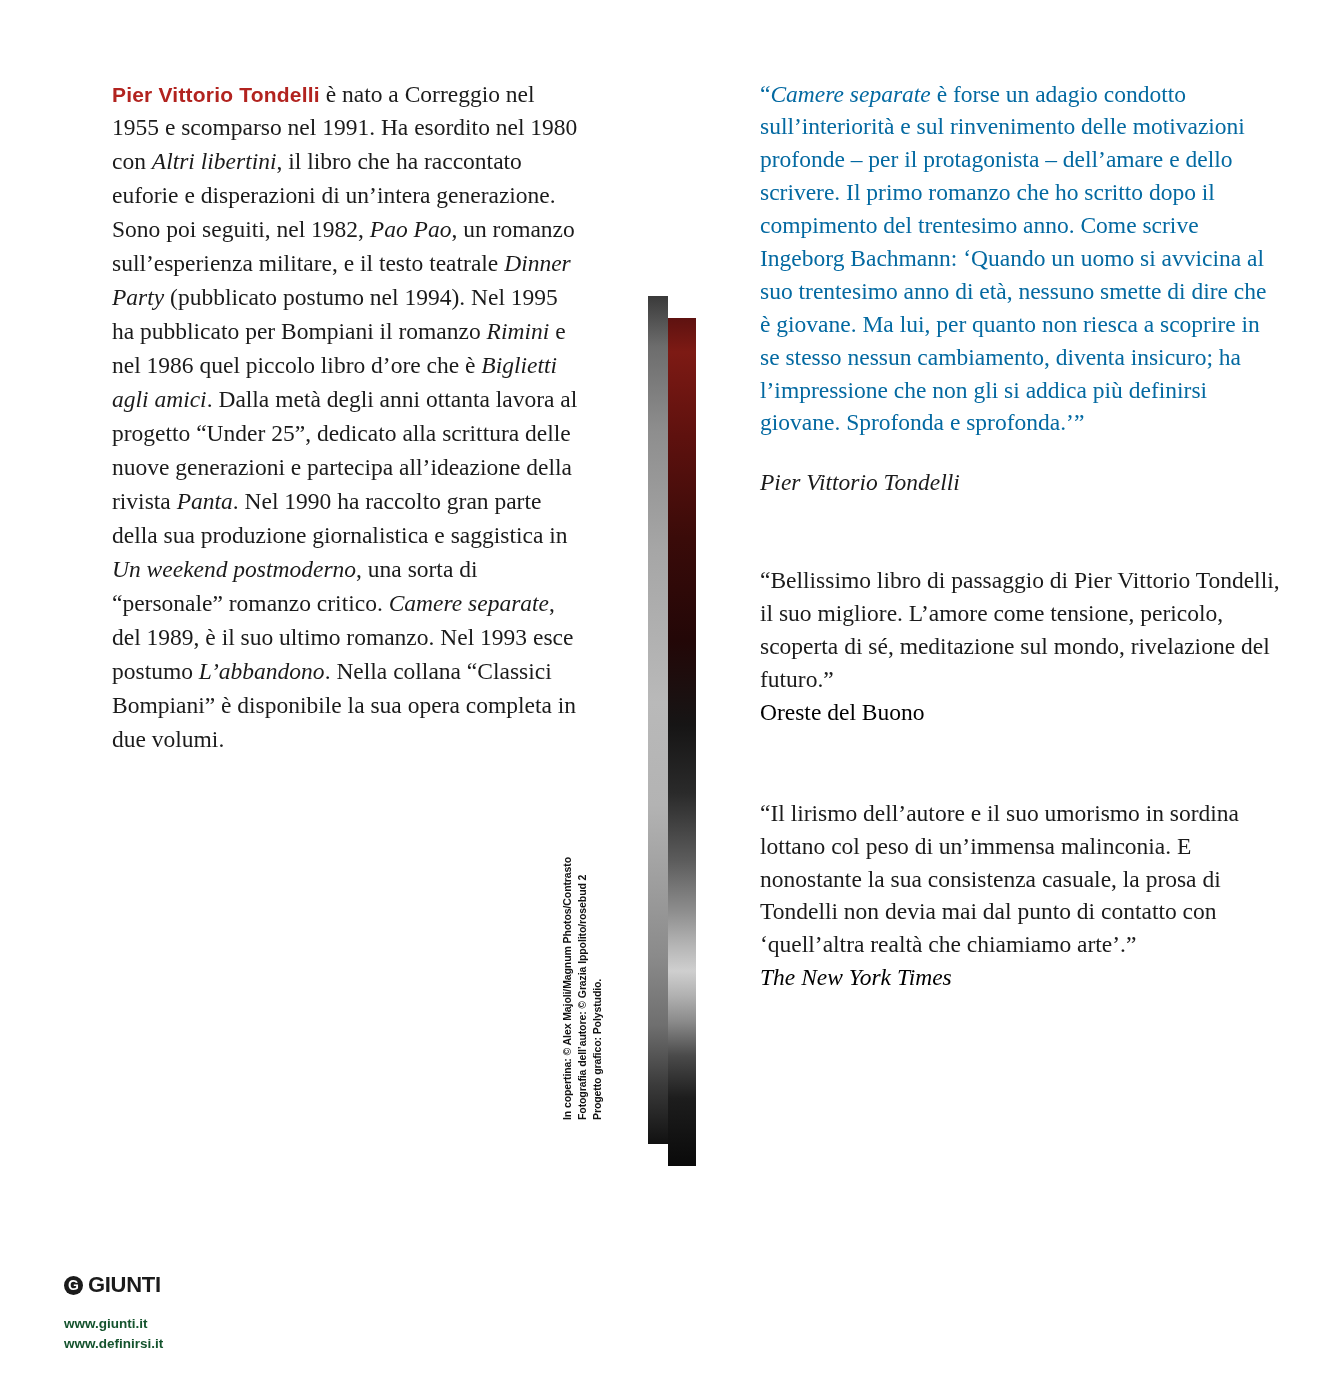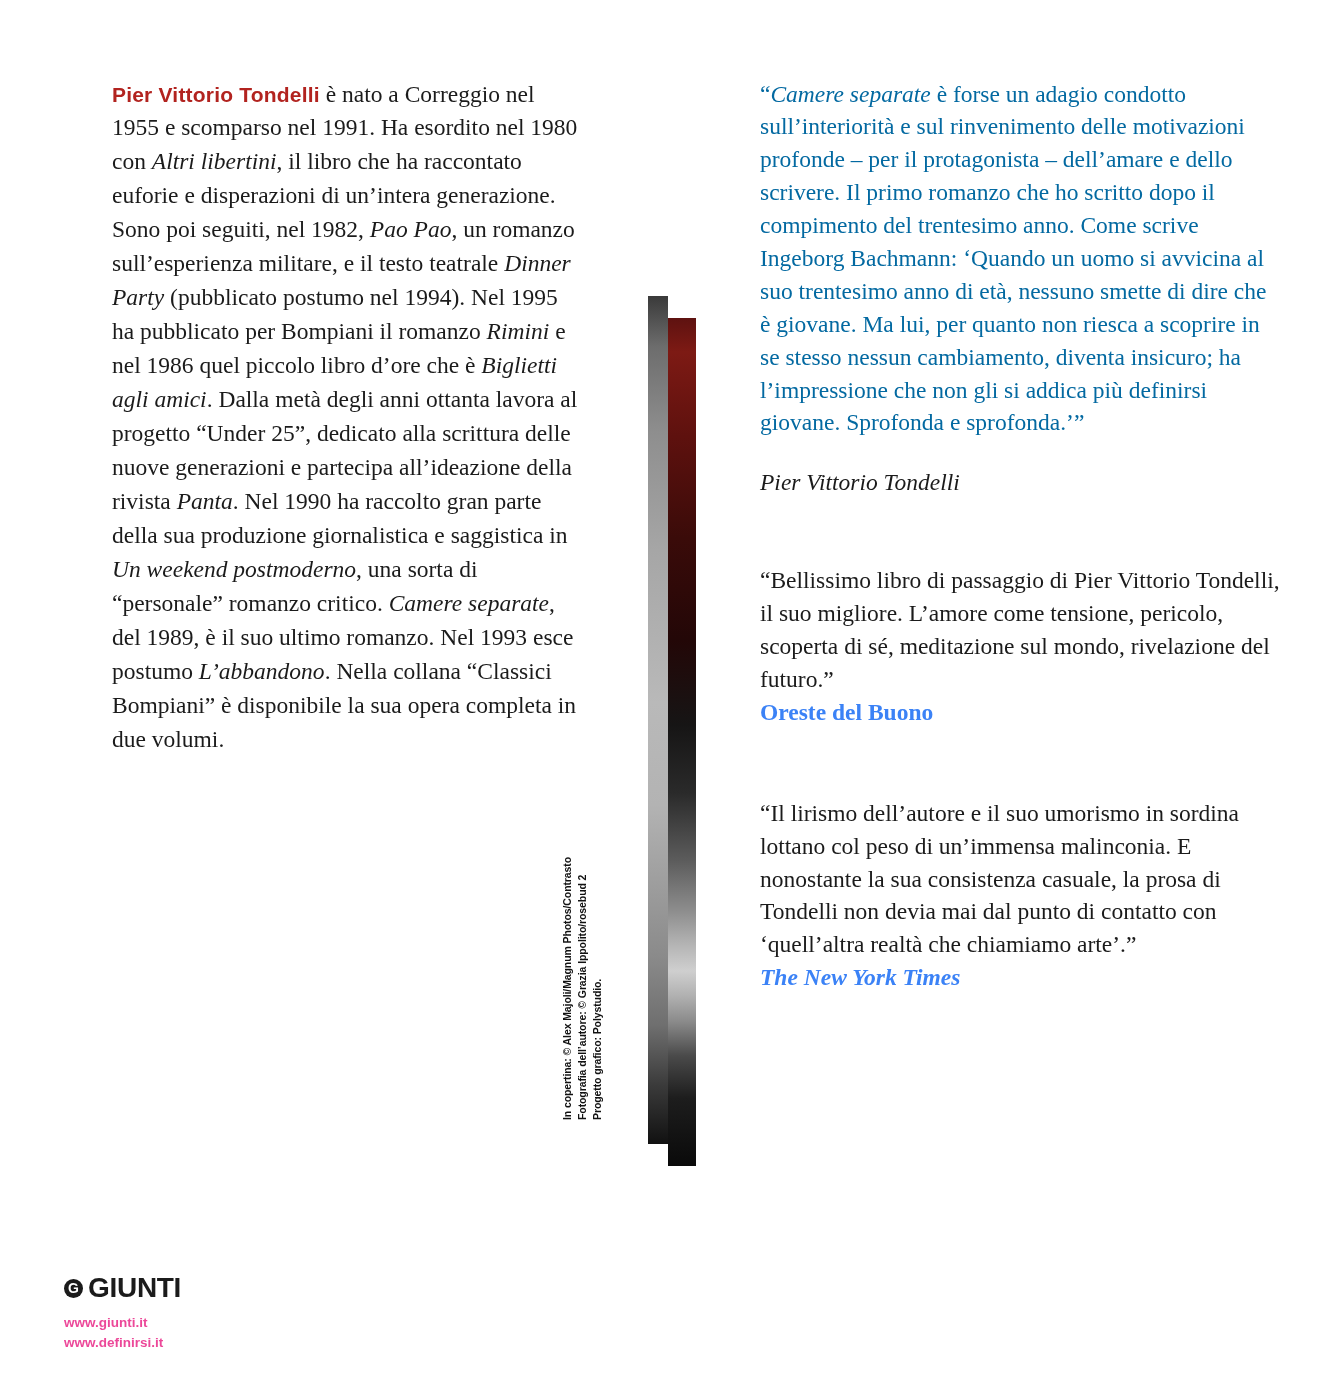--- a/index.html
+++ b/index.html
@@ -108,22 +108,21 @@
     font-size: 23.5px;
     color: #1b1b1b;
   }
   .blurb {
     margin-top: 68px;
     font-size: 23.5px;
     line-height: 1.4;
     color: #1b1b1b;
   }
   .blurb-source {
-    color: #3b82f6;
-    font-weight: bold;
+    color: #000000;
   }
   .blurb-source.italic { font-style: italic; }
 
   
   .publisher {
     position: absolute;
     left: 64px;
     top: 1272px;
   }
   .logo-row {
@@ -139,31 +138,31 @@
     color: #fff;
     font-family: "Liberation Sans", sans-serif;
     font-weight: bold;
     font-size: 14px;
     line-height: 19px;
     text-align: center;
   }
   .logo-word {
     font-family: "Liberation Sans", sans-serif;
     font-weight: bold;
-    font-size: 28px;
+    font-size: 22px;
     letter-spacing: -0.3px;
     color: #1b1b1b;
   }
   .urls {
-    margin-top: 9px;
+    margin-top: 16px;
     font-family: "Liberation Sans", sans-serif;
     font-weight: bold;
     font-size: 13.5px;
     line-height: 1.45;
-    color: #ec4899;
+    color: #14532d;
   }
 </style>
 </head>
 <body>
 
 <div class="left-col">
   <p class="bio">
     <span class="author-name">Pier Vittorio Tondelli</span><span id="bio-text"><span> è nato a Correggio nel 1955 e scomparso nel 1991. Ha esordito nel 1980 con </span><span class="it">Altri libertini</span><span>, il libro che ha raccontato euforie e disperazioni di un’intera generazione. Sono poi seguiti, nel 1982, </span><span class="it">Pao Pao</span><span>, un romanzo sull’esperienza militare, e il testo teatrale </span><span class="it">Dinner Party</span><span> (pubblicato postumo nel 1994). Nel 1995 ha pubblicato per Bompiani il romanzo </span><span class="it">Rimini</span><span> e nel 1986 quel piccolo libro d’ore che è </span><span class="it">Biglietti agli amici</span><span>. Dalla metà degli anni ottanta lavora al progetto “Under 25”, dedicato alla scrittura delle nuove generazioni e partecipa all’ideazione della rivista </span><span class="it">Panta</span><span>. Nel 1990 ha raccolto gran parte della sua produzione giornalistica e saggistica in </span><span class="it">Un weekend postmoderno</span><span>, una sorta di “personale” romanzo critico. </span><span class="it">Camere separate</span><span>, del 1989, è il suo ultimo romanzo. Nel 1993 esce postumo </span><span class="it">L’abbandono</span><span>. Nella collana “Classici Bompiani” è disponibile la sua opera completa in due volumi.</span></span>
   </p>
 </div>

